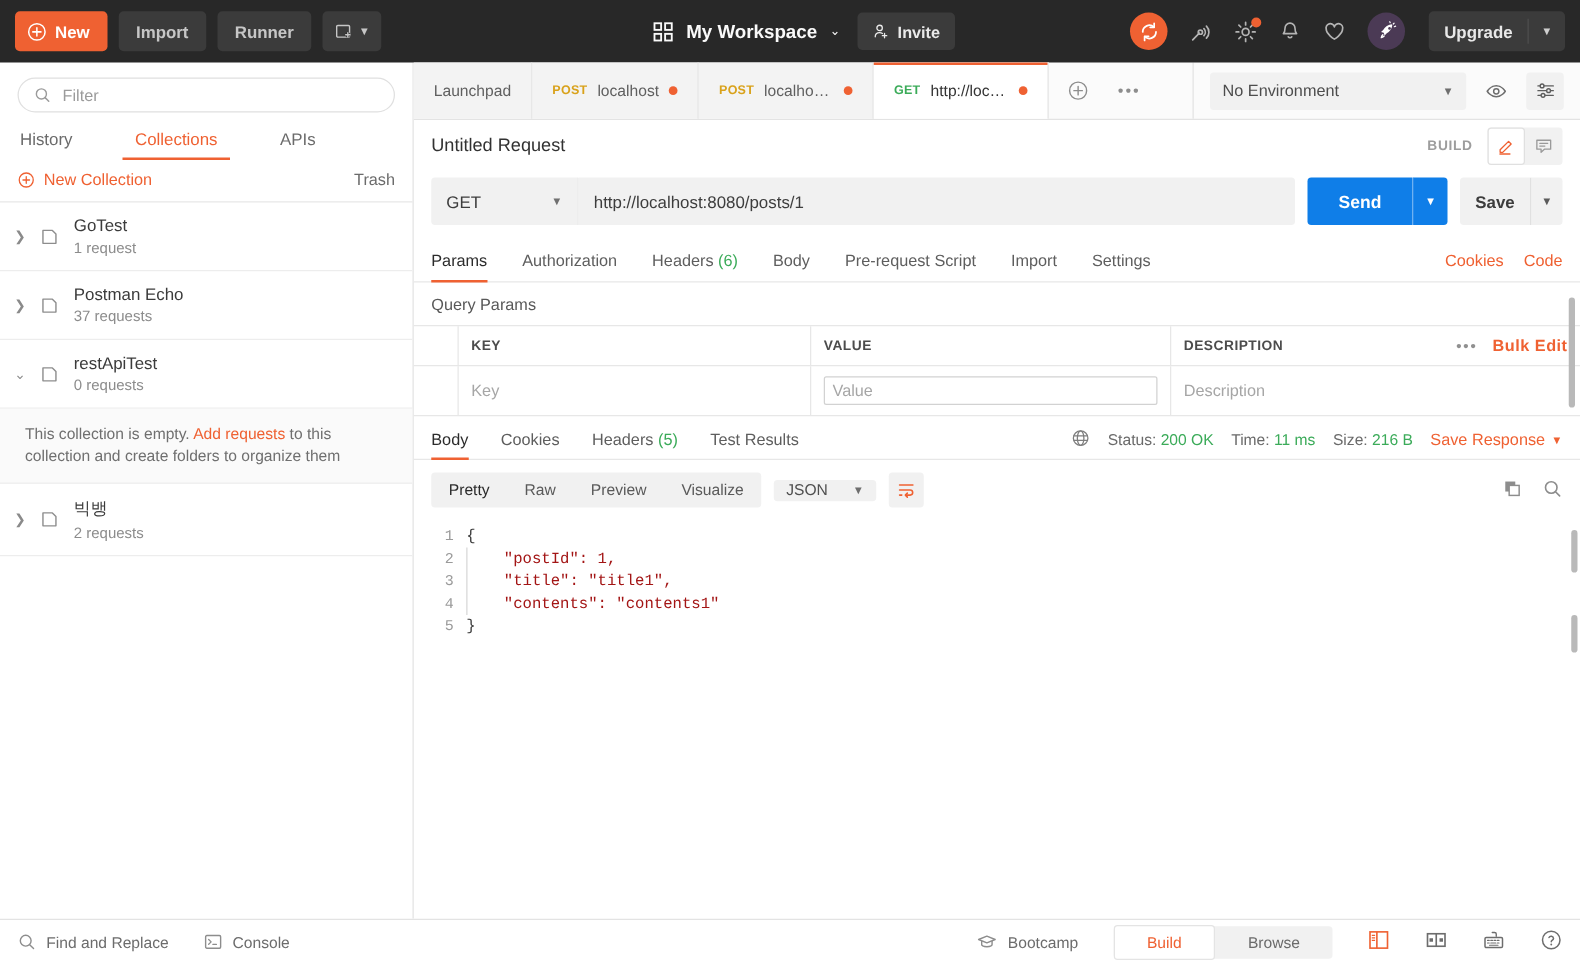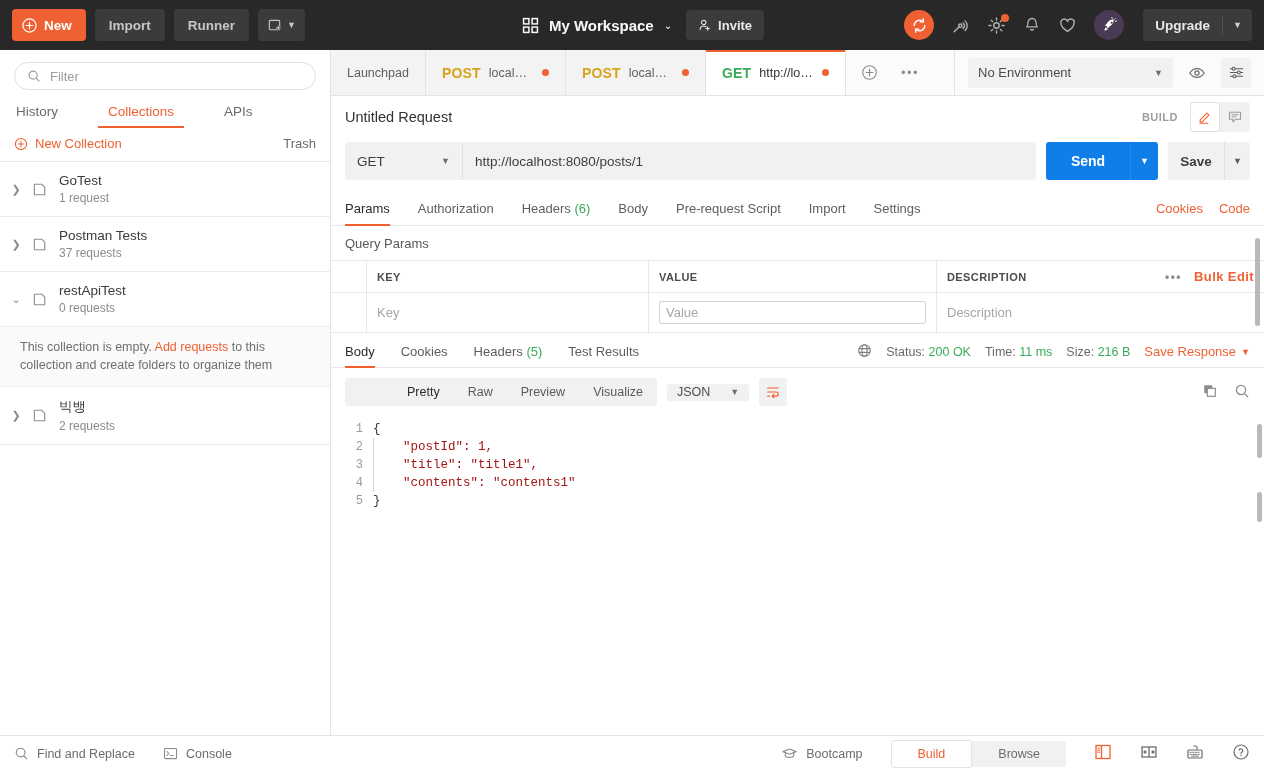--- a/index.html
+++ b/index.html
@@ -131,21 +131,21 @@
   .tabs { display: flex; align-items: stretch; }
   .rtab {
     display: flex; align-items: center; gap: 8px; padding: 4px 16px;
     border-right: 1px solid #e3e3e3; font-size: 12.5px; color: #5f5f5f;
     background: #f3f3f3; cursor: pointer; position: relative; max-width: 140px;
   }
   .rtab.active { background: #fff; color: #333; }
   .rtab.active::before {
     content: ""; position: absolute; left: 0; right: 0; top: 0; height: 2px; background: #ef6132;
   }
-  .meth { font-size: 14px; font-weight: bold; letter-spacing: .2px; }
+  .meth { font-size: 10px; font-weight: bold; letter-spacing: .2px; }
   .meth.post { color: #d9a21b; }
   .meth.get { color: #3bab59; }
   .tabtitle { white-space: nowrap; overflow: hidden; text-overflow: ellipsis; }
   .dot-unsaved { width: 7px; height: 7px; border-radius: 50%; background: #ef6132; flex: 0 0 7px; }
   .tab-plus { display: flex; align-items: center; padding: 0 13px 0 15px; cursor: pointer; }
   .tab-more { display: flex; align-items: center; padding: 0 10px; color: #8d8d8d; letter-spacing: 1.5px; font-size: 13px; cursor: pointer; }
   .env-area { margin-left: auto; display: flex; align-items: center; gap: 9px; padding: 0 13px; border-left: 1px solid #e3e3e3; }
   .env-select {
     width: 205px; height: 30px; background: #f1f1f1; border-radius: 3px;
     display: flex; align-items: center; padding: 0 10px; font-size: 13px;
@@ -250,21 +250,21 @@
   }
   .resp-tab.active { color: #2b2b2b; }
   .resp-tab.active::after {
     content: ""; position: absolute; left: 0; right: 0; bottom: -1px; height: 2px; background: #ef6132;
   }
   .resp-meta { margin-left: auto; display: flex; align-items: center; gap: 14px; font-size: 12.5px; color: #6a6a6a; }
   .resp-meta .v { color: #3bab59; }
   .save-resp { color: #ef6132; font-size: 13px; display: flex; align-items: center; gap: 5px; cursor: pointer; }
 
   .view-bar { display: flex; align-items: center; padding: 10px 14px 8px 14px; gap: 10px; }
-  .seg { display: flex; background: #f1f1f1; border-radius: 3px; height: 28px; align-items: center; padding-left: 48px; }
+  .seg { display: flex; background: #f1f1f1; border-radius: 3px; height: 28px; align-items: center; }
   .seg-item { padding: 0 14px; font-size: 12.5px; color: #5a5a5a; cursor: pointer; line-height: 28px; }
   .seg-item.active { color: #2b2b2b; }
   .fmt-select {
     background: #f1f1f1; border-radius: 3px; height: 17px; display: flex;
     align-items: center; padding: 0 10px; font-size: 12.5px; color: #4f4f4f;
     gap: 20px; cursor: pointer;
   }
   .fmt-select .car { font-size: 9px; color: #6e6e6e; }
   .wrap-btn {
     width: 28px; height: 28px; background: #f1f1f1; border-radius: 3px;
@@ -435,21 +435,21 @@
             <span class="coll-sub">1 request</span>
           </div>
         </div>
 
         <div class="coll-item">
           <span class="chev">❯</span>
           <svg width="17" height="17" viewBox="0 0 18 18">
               <path d="M2.5 3.5h8l3 3v8h-11z" fill="none" stroke="#8d8d8d" stroke-width="1.2" stroke-linejoin="round"></path>
             </svg>
           <div class="coll-texts">
-            <span class="coll-name">Postman Tests</span>
+            <span class="coll-name">Postman Echo</span>
             <span class="coll-sub">37 requests</span>
           </div>
         </div>
 
         <div class="coll-item">
           <span class="chev">⌄</span>
           <svg width="17" height="17" viewBox="0 0 18 18">
               <path d="M2.5 3.5h8l3 3v8h-11z" fill="none" stroke="#8d8d8d" stroke-width="1.2" stroke-linejoin="round"></path>
             </svg>
           <div class="coll-texts">

